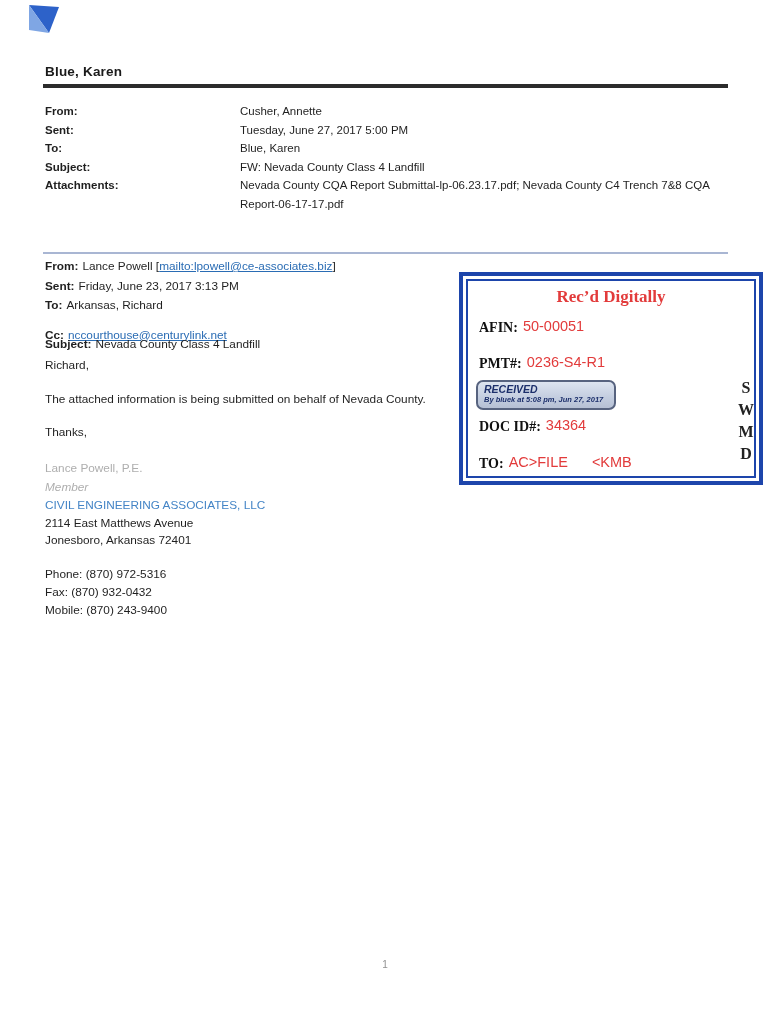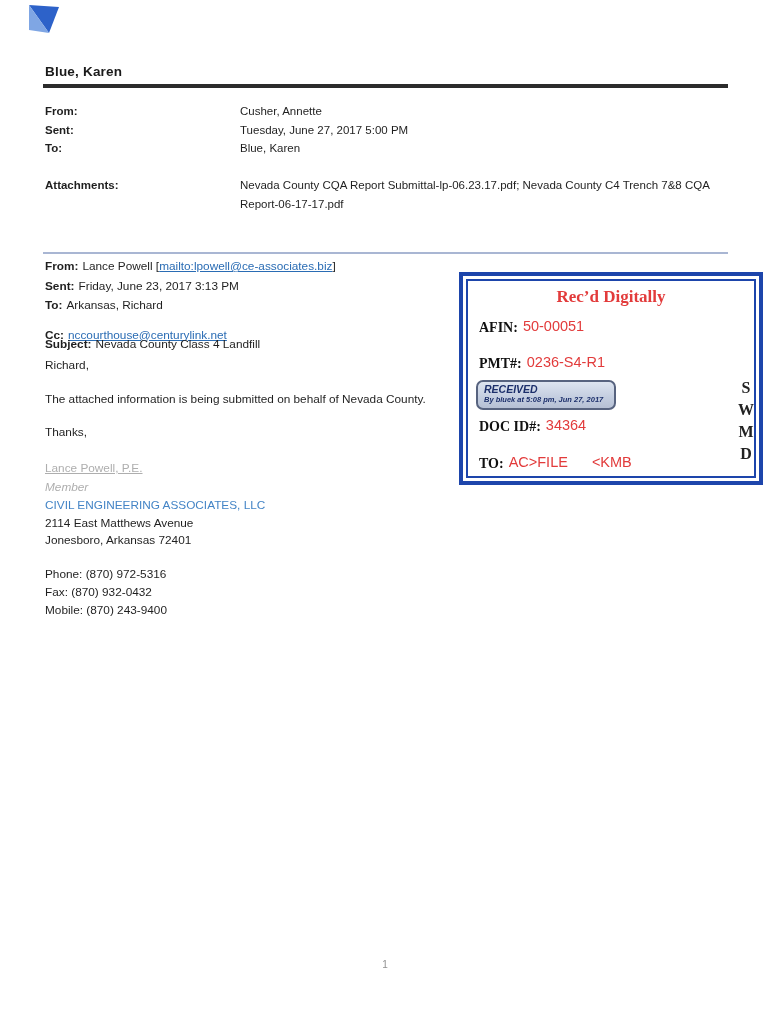--- a/index.html
+++ b/index.html
@@ -75,20 +75,23 @@
 
   <div class="hrow" style="top:102px;">
     <span class="hlabel">From:</span><span class="hvalue">Cusher, Annette</span>
   </div>
   <div class="hrow" style="top:120.5px;">
     <span class="hlabel">Sent:</span><span class="hvalue">Tuesday, June 27, 2017 5:00 PM</span>
   </div>
   <div class="hrow" style="top:139px;">
     <span class="hlabel">To:</span><span class="hvalue">Blue, Karen</span>
   </div>
+  <div class="hrow" style="top:157.5px;">
+    <span class="hlabel">Subject:</span><span class="hvalue">FW: Nevada County Class 4 Landfill</span>
+  </div>
   <div class="hrow" style="top:176px;">
     <span class="hlabel">Attachments:</span><span class="hvalue">Nevada County CQA Report Submittal-lp-06.23.17.pdf; Nevada County C4 Trench 7&amp;8 CQA Report-06-17-17.pdf</span>
   </div>
 
   <div class="divider"></div>
 
   <div class="qrow" style="top:259px;">
     <span class="qlabel">From:</span><span>Lance Powell [</span><a class="mail-link">mailto:lpowell@ce-associates.biz</a><span>]</span>
   </div>
   <div class="qrow" style="top:278.5px;">
@@ -101,21 +104,21 @@
     <span class="qlabel">Cc:</span><a class="mail-link">nccourthouse@centurylink.net</a>
   </div>
   <div class="qrow" style="top:337px;">
     <span class="qlabel">Subject:</span><span>Nevada County Class 4 Landfill</span>
   </div>
 
   <div class="bline" style="top:358px;">Richard,</div>
   <div class="bline" style="top:392px;">The attached information is being submitted on behalf of Nevada County.</div>
   <div class="bline" style="top:425px;">Thanks,</div>
 
-  <div class="bline gray" style="top:461px;text-decoration:underline;">Lance Powell, P.E.</div>
+  <div class="bline gray" style="top:461px;">Lance Powell, P.E.</div>
   <div class="bline gray italic" style="top:480px;">Member</div>
   <div class="bline company" style="top:498px;">CIVIL ENGINEERING ASSOCIATES, LLC</div>
   <div class="bline" style="top:516px;">2114 East Matthews Avenue</div>
   <div class="bline" style="top:533px;">Jonesboro, Arkansas 72401</div>
   <div class="bline" style="top:567px;">Phone: (870) 972-5316</div>
   <div class="bline" style="top:585px;">Fax: (870) 932-0432</div>
   <div class="bline" style="top:603px;">Mobile: (870) 243-9400</div>
 
   <div class="stamp-outer">
     <div class="stamp-inner">

